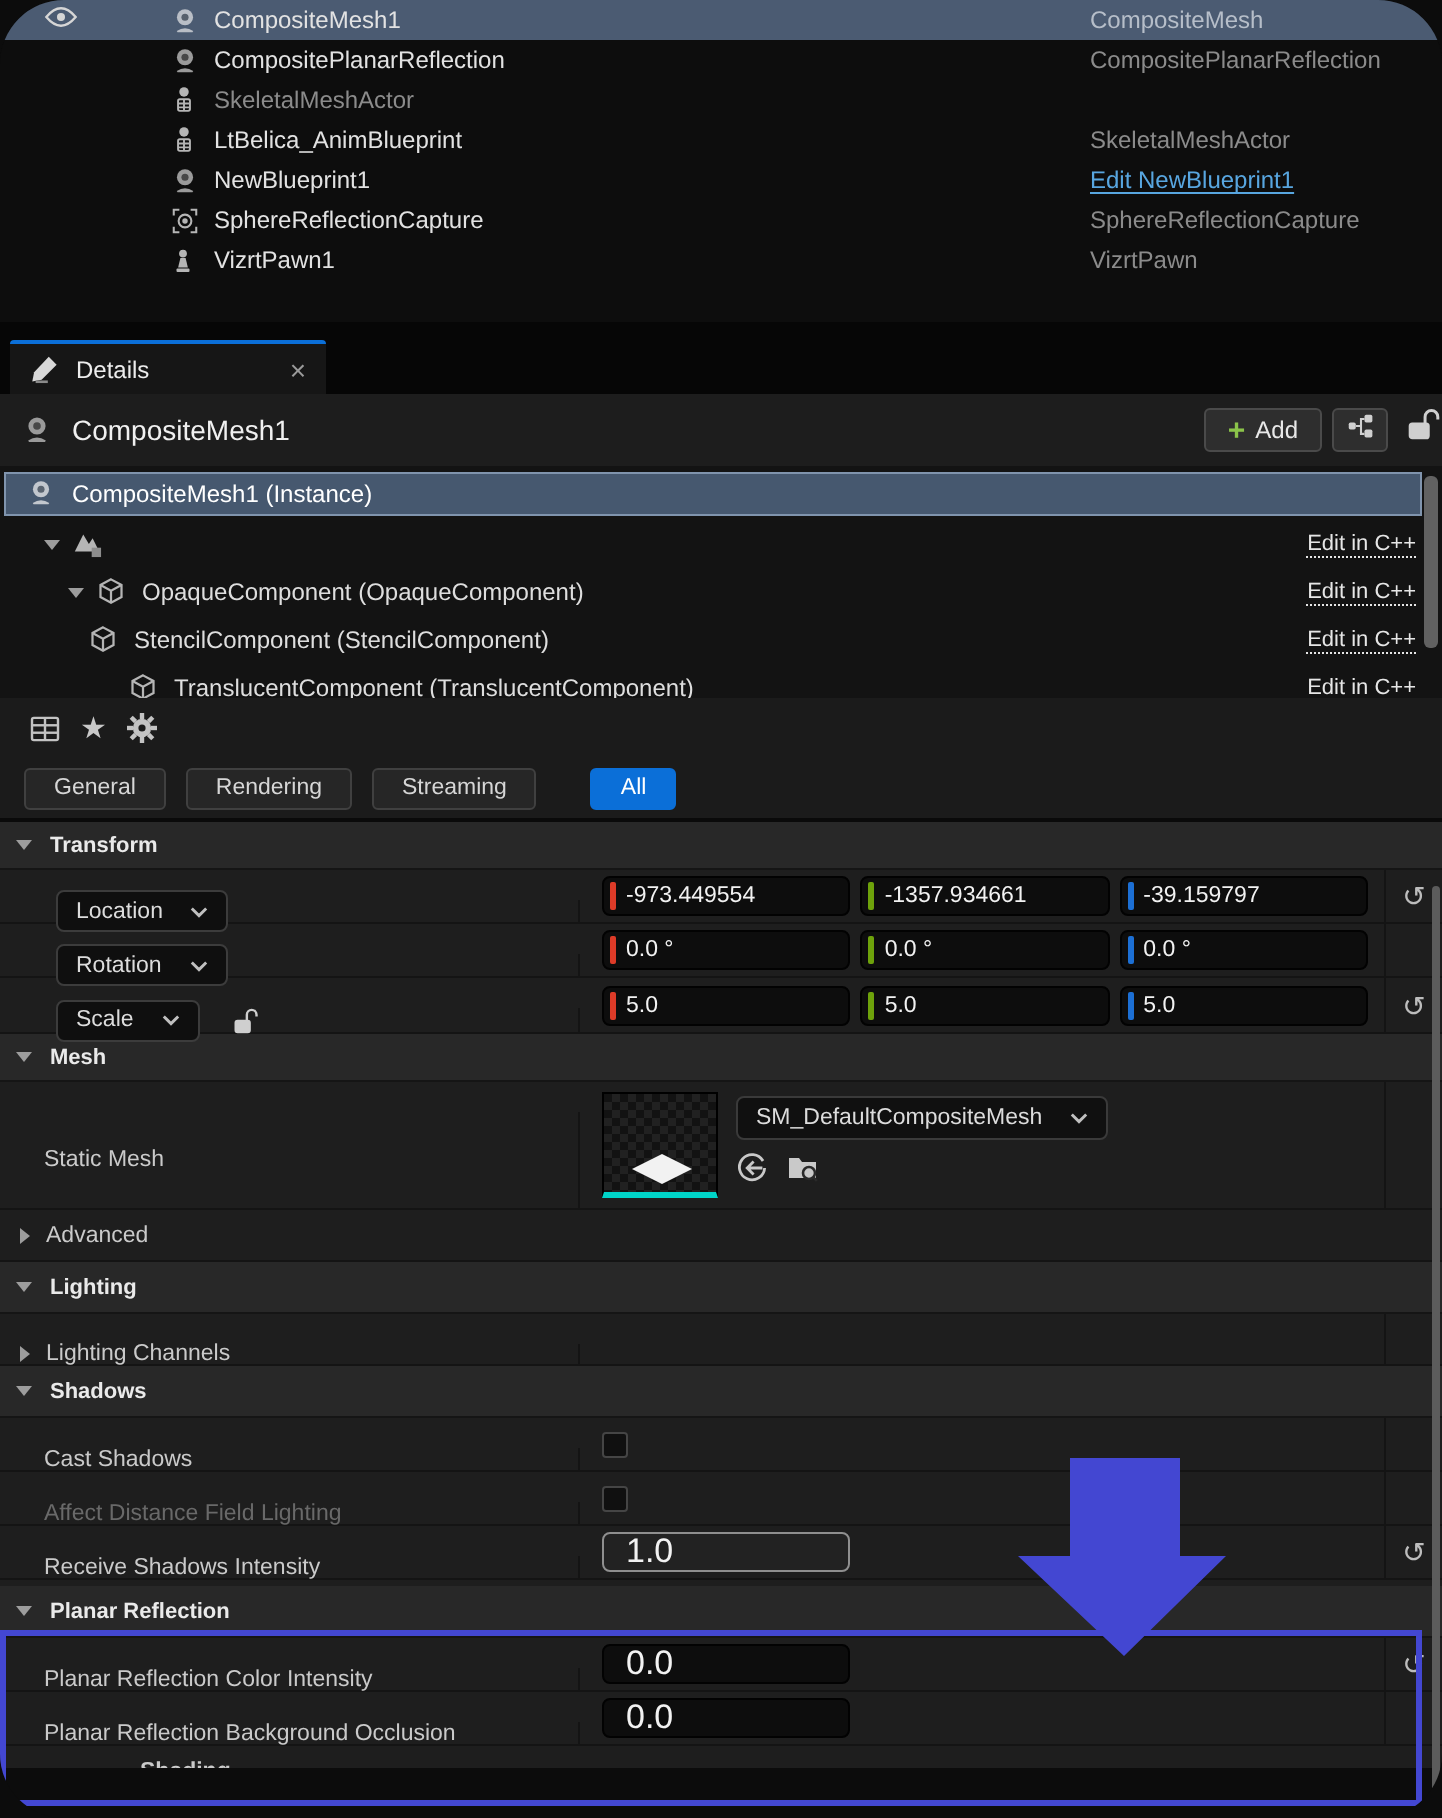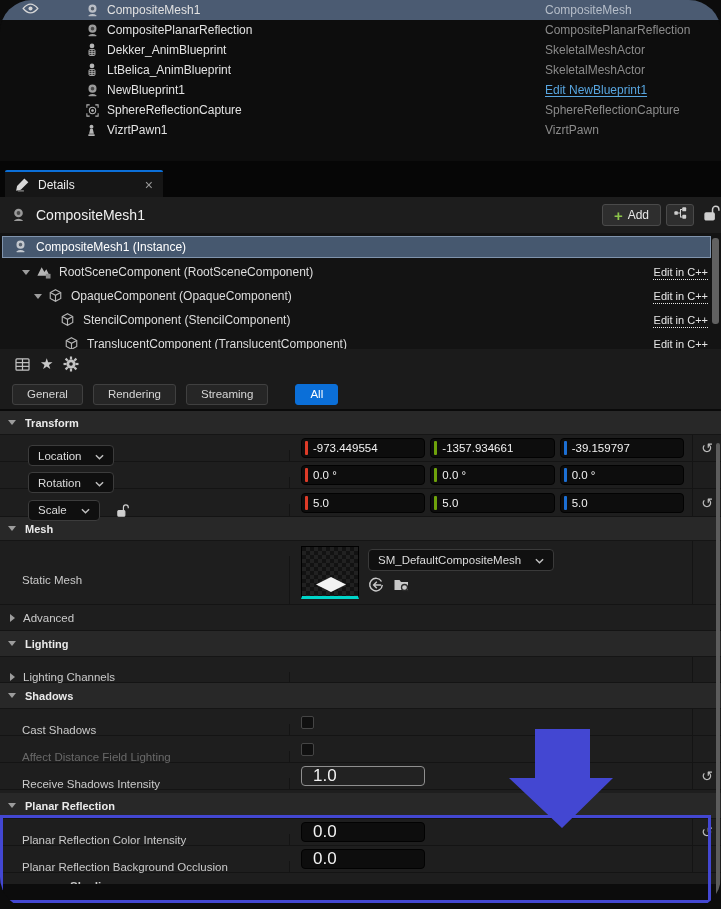--- a/index.html
+++ b/index.html
@@ -138,21 +138,20 @@
       <div class="gutter"></div>
       <span class="oicon">
           <svg width="14" height="16" viewBox="0 0 16 16">
             <circle cx="8" cy="3.4" r="2.7" fill="#b5b5b5"></circle>
             <rect x="4.6" y="7.6" width="6.8" height="6.6" rx="1" fill="none" stroke="#b5b5b5" stroke-width="1.1"></rect>
             <line x1="4.6" y1="10" x2="11.4" y2="10" stroke="#b5b5b5" stroke-width="1.1"></line>
             <line x1="4.6" y1="12.2" x2="11.4" y2="12.2" stroke="#b5b5b5" stroke-width="1.1"></line>
             <line x1="8" y1="7.6" x2="8" y2="14.2" stroke="#b5b5b5" stroke-width="1.1"></line>
           </svg>
         </span>
-      <span class="oname">Dekker_AnimBlueprint</span>
       <span class="otype">SkeletalMeshActor</span>
     </div>
 
     <div class="orow">
       <div class="gutter"></div>
       <span class="oicon">
           <svg width="14" height="16" viewBox="0 0 16 16">
             <circle cx="8" cy="3.4" r="2.7" fill="#b5b5b5"></circle>
             <rect x="4.6" y="7.6" width="6.8" height="6.6" rx="1" fill="none" stroke="#b5b5b5" stroke-width="1.1"></rect>
             <line x1="4.6" y1="10" x2="11.4" y2="10" stroke="#b5b5b5" stroke-width="1.1"></line>
@@ -249,33 +248,32 @@
             <path d="M3.6 13.3 Q8 10.3 12.4 13.3 L12 14 H4z" fill="#c2c7ce"></path>
           </svg></span>
       <span>CompositeMesh1 (Instance)</span>
     </div>
     <div class="crow" style="padding-left:22px;">
       <span class="tri"></span>
       <span class="cicon"><svg width="15" height="15" viewBox="0 0 16 16">
             <path d="M1.5 12.5 L6 3.5l3 5 2-3 3.5 7z" fill="#b5b5b5"></path>
             <rect x="10.5" y="10.5" width="5" height="5" fill="#8d8d8d"></rect>
           </svg></span>
-      <span>RootSceneComponent (RootSceneComponent)</span>
       <span class="editc">Edit in C++</span>
     </div>
     <div class="crow" style="padding-left:34px;">
       <span class="tri"></span>
       <span class="cicon"><svg width="15" height="15" viewBox="0 0 16 16" fill="none" stroke="#b5b5b5" stroke-width="1.2">
             <path d="M8 1.8l5.6 3v6.4L8 14.2 2.4 11.2V4.8z"></path>
             <path d="M2.4 4.8L8 7.8l5.6-3M8 7.8v6.4"></path>
           </svg></span>
       <span>OpaqueComponent (OpaqueComponent)</span>
       <span class="editc">Edit in C++</span>
     </div>
-    <div class="crow" style="padding-left:60px;">
+    <div class="crow" style="padding-left:44px;">
       <span class="cicon"><svg width="15" height="15" viewBox="0 0 16 16" fill="none" stroke="#b5b5b5" stroke-width="1.2">
             <path d="M8 1.8l5.6 3v6.4L8 14.2 2.4 11.2V4.8z"></path>
             <path d="M2.4 4.8L8 7.8l5.6-3M8 7.8v6.4"></path>
           </svg></span>
       <span>StencilComponent (StencilComponent)</span>
       <span class="editc">Edit in C++</span>
     </div>
     <div class="crow" style="padding-left:64px;">
       <span class="cicon"><svg width="15" height="15" viewBox="0 0 16 16" fill="none" stroke="#b5b5b5" stroke-width="1.2">
             <path d="M8 1.8l5.6 3v6.4L8 14.2 2.4 11.2V4.8z"></path>

